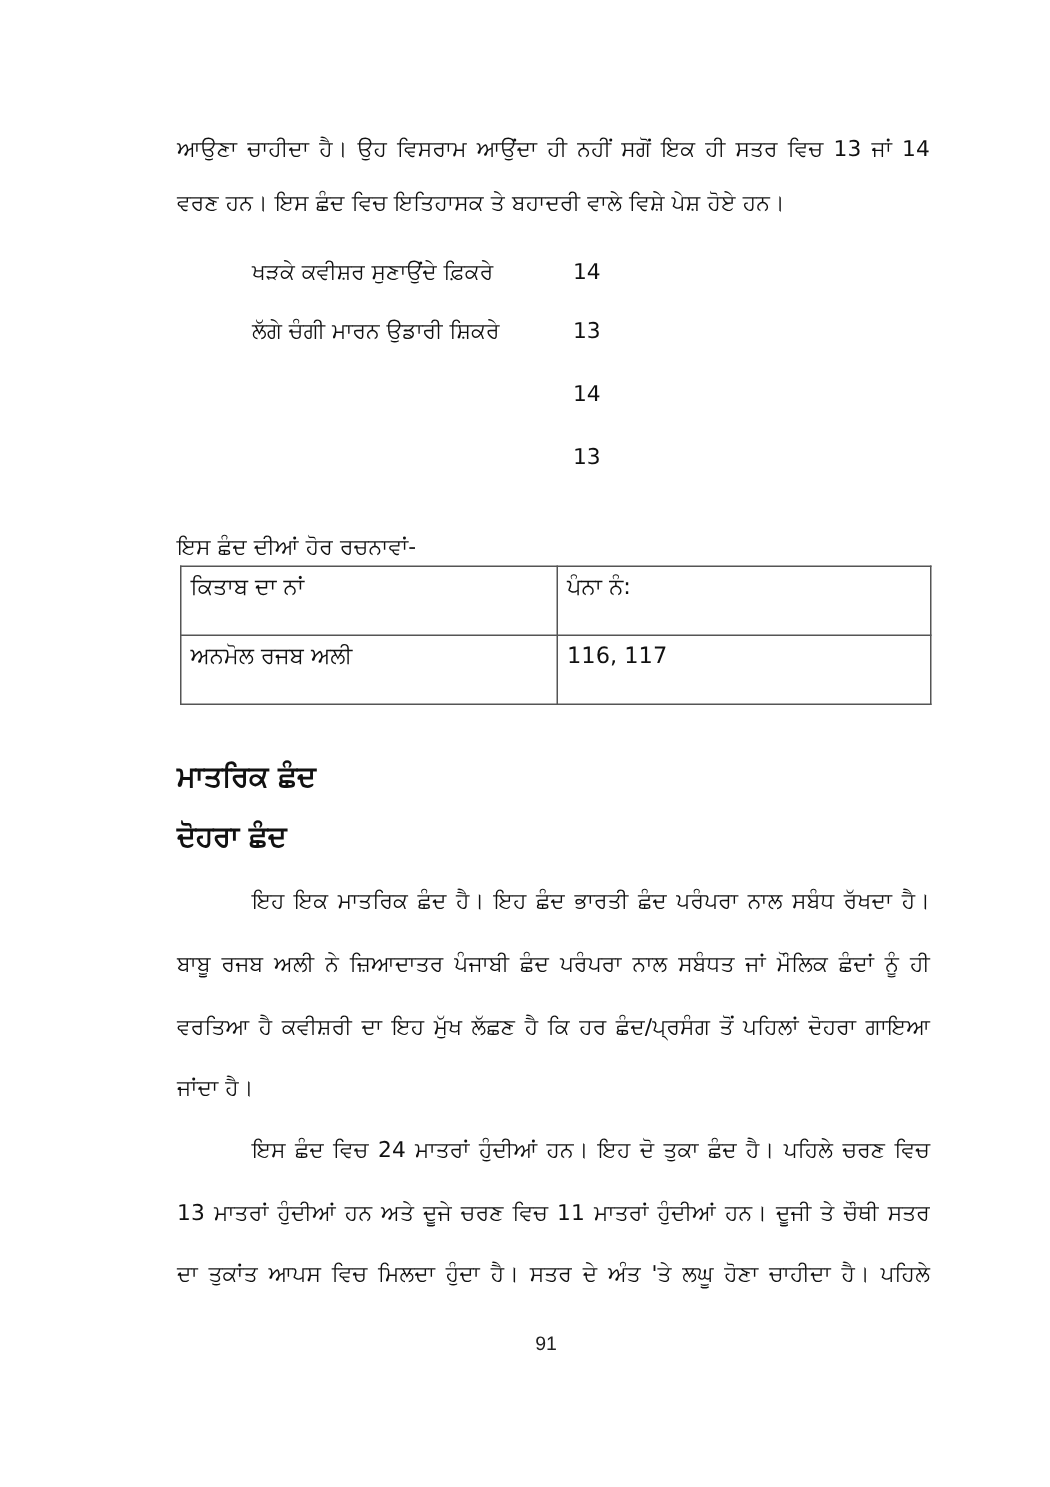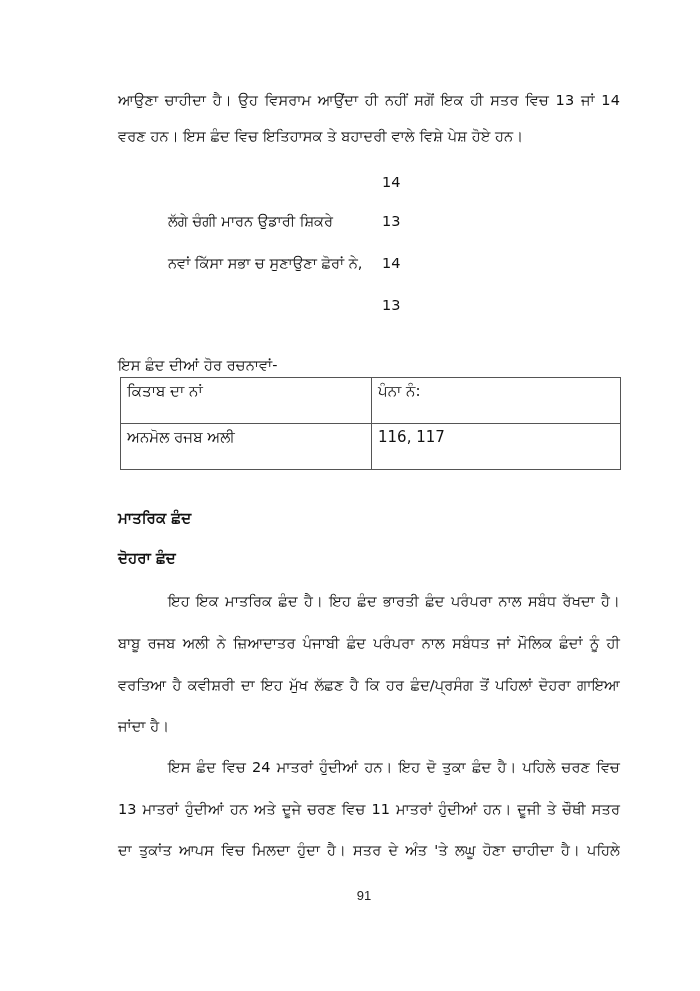--- a/index.html
+++ b/index.html
@@ -53,21 +53,21 @@
     .verse-cite {
       position: absolute;
       left: 425px;
       font-size: 14.5px;
       line-height: 20px;
       white-space: nowrap;
     }
     .heading {
       position: absolute;
       left: 118px;
-      font-size: 15px;
+      font-size: 19px;
       font-weight: bold;
       line-height: 20px;
       white-space: nowrap;
     }
     table.ref-table {
       position: absolute;
       left: 120px;
       top: 377px;
       width: 501px;
       border-collapse: collapse;
@@ -95,26 +95,26 @@
     }
   </style>
 </head>
 <body>
 
 <div class="page">
 
   <div class="line justified" style="top:90px;">ਆਉਣਾ ਚਾਹੀਦਾ ਹੈ। ਉਹ ਵਿਸਰਾਮ ਆਉਂਦਾ ਹੀ ਨਹੀਂ ਸਗੋਂ ਇਕ ਹੀ ਸਤਰ ਵਿਚ 13 ਜਾਂ 14</div>
   <div class="line" style="top:126px;">ਵਰਣ ਹਨ। ਇਸ ਛੰਦ ਵਿਚ ਇਤਿਹਾਸਕ ਤੇ ਬਹਾਦਰੀ ਵਾਲੇ ਵਿਸ਼ੇ ਪੇਸ਼ ਹੋਏ ਹਨ।</div>
 
+  <div class="verse" style="top:172px;">ਖੜਕੇ ਕਵੀਸ਼ਰ ਸੁਣਾਉਂਦੇ ਫ਼ਿਕਰੇ</div>
   <div class="verse-count" style="top:172px;">14</div>
 
   <div class="verse" style="top:211px;">ਲੱਗੇ ਚੰਗੀ ਮਾਰਨ ਉਡਾਰੀ ਸ਼ਿਕਰੇ</div>
   <div class="verse-count" style="top:211px;">13</div>
 
-  <div class="verse" style="top:253px;">ਨਵਾਂ ਕਿੱਸਾ ਸਭਾ ਚ ਸੁਣਾਉਣਾ ਛੋਰਾਂ ਨੇ,</div>
   <div class="verse-count" style="top:253px;">14</div>
 
   <div class="verse-count" style="top:295px;">13</div>
 
   <div class="line" style="top:355px;">ਇਸ ਛੰਦ ਦੀਆਂ ਹੋਰ ਰਚਨਾਵਾਂ-</div>
 
   <table class="ref-table">
     <tbody>
         <tr>
       <td class="col1">ਕਿਤਾਬ ਦਾ ਨਾਂ</td>

